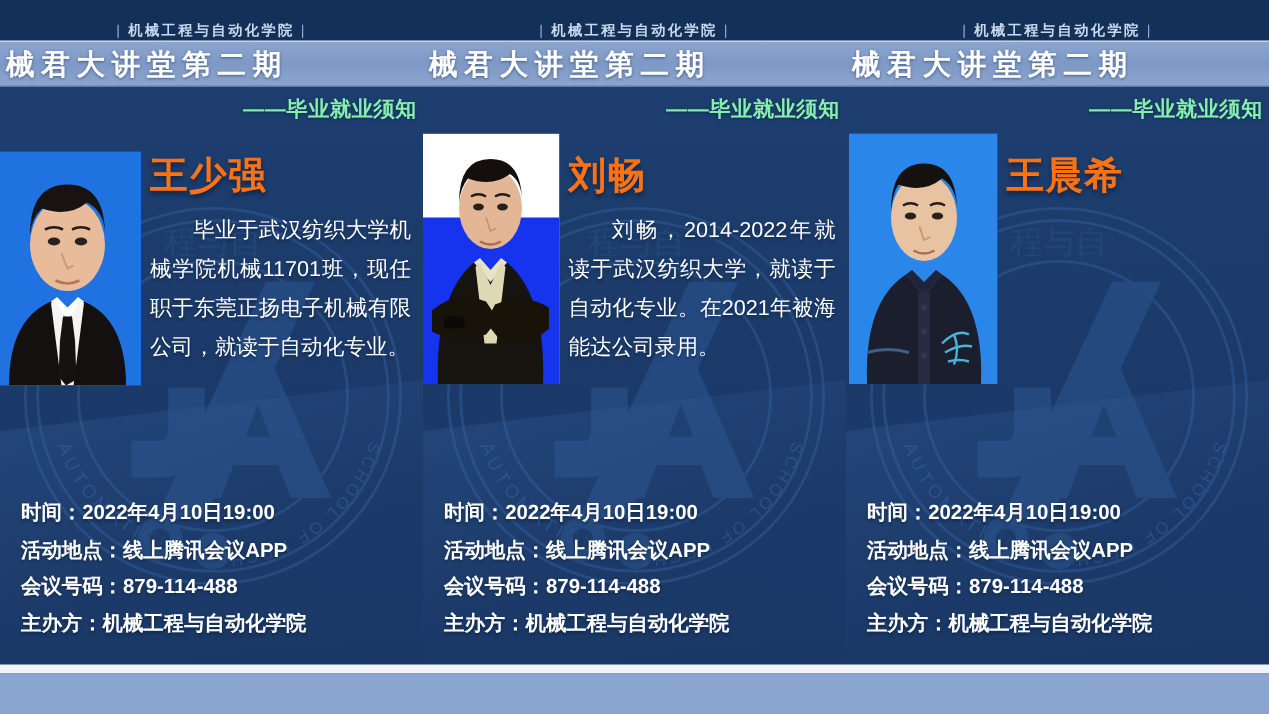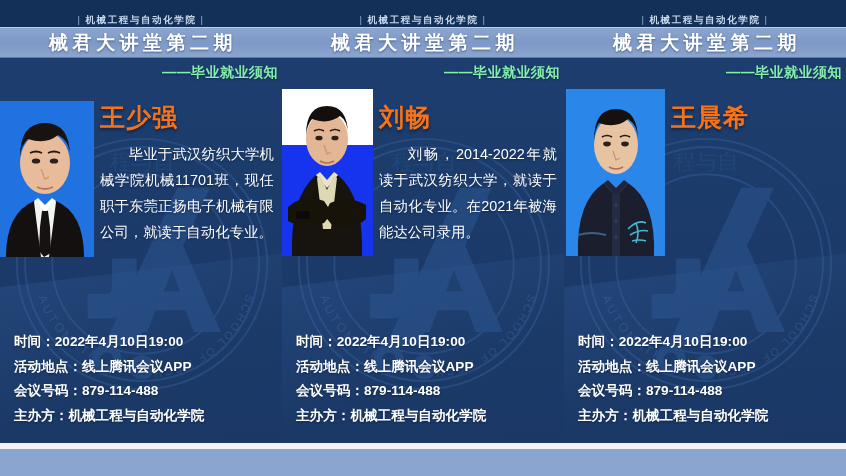--- a/index.html
+++ b/index.html
@@ -50,21 +50,21 @@
     font-size:9.5px;
     letter-spacing:1.6px;
     font-weight:bold;
     white-space:nowrap;
   }
   .topbar-bar { color:#93aed0; padding:0 4px; font-weight:normal; }
   
   .band {
     position:absolute; left:0; right:0; top:27px; height:31px;
     background:linear-gradient(180deg,#8ca6cf 0%,#7e99c6 50%,#8ca6cf 100%);
-    display:flex; align-items:center; justify-content:center;
+    display:flex; align-items:center; 
     z-index:6;
   }
   .band::before, .band::after {
     content:"";
     position:absolute; left:0; right:0; height:1px;
     background:rgba(255,255,255,.45);
   }
   .band::before { top:0; }
   .band::after  { bottom:0; background:rgba(18,48,88,.35); }
   .band-title {

